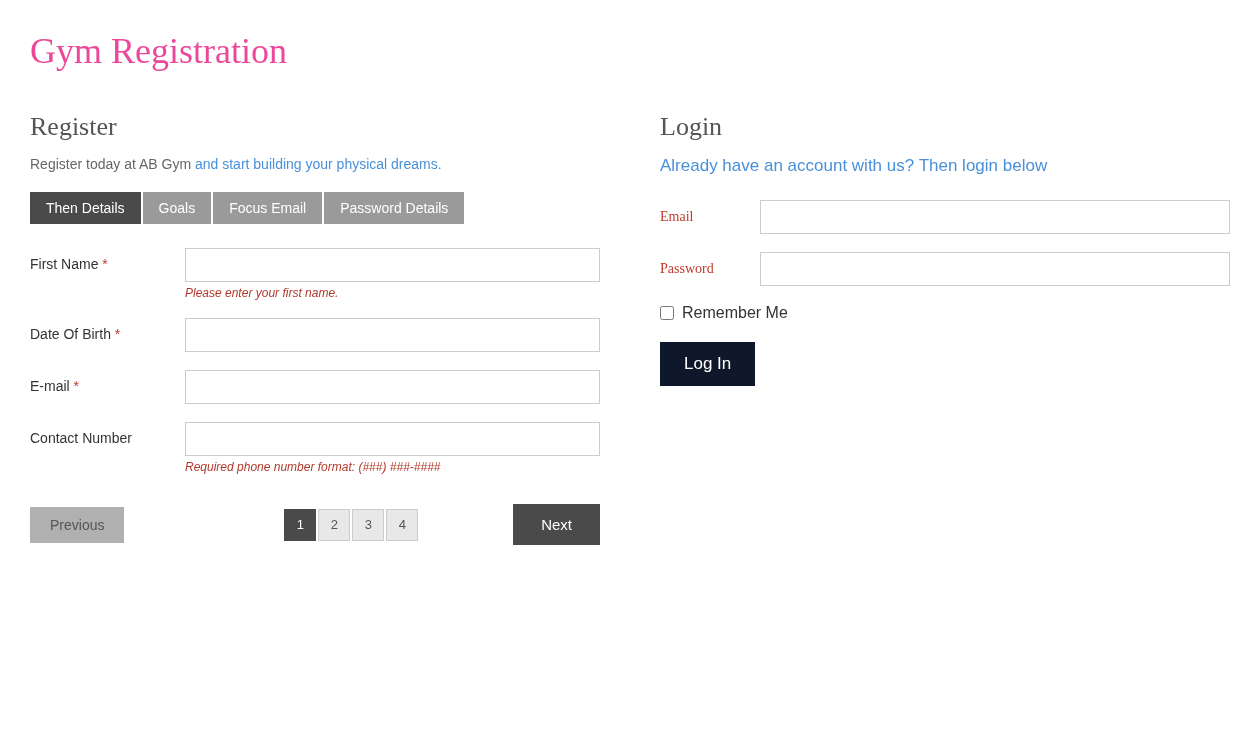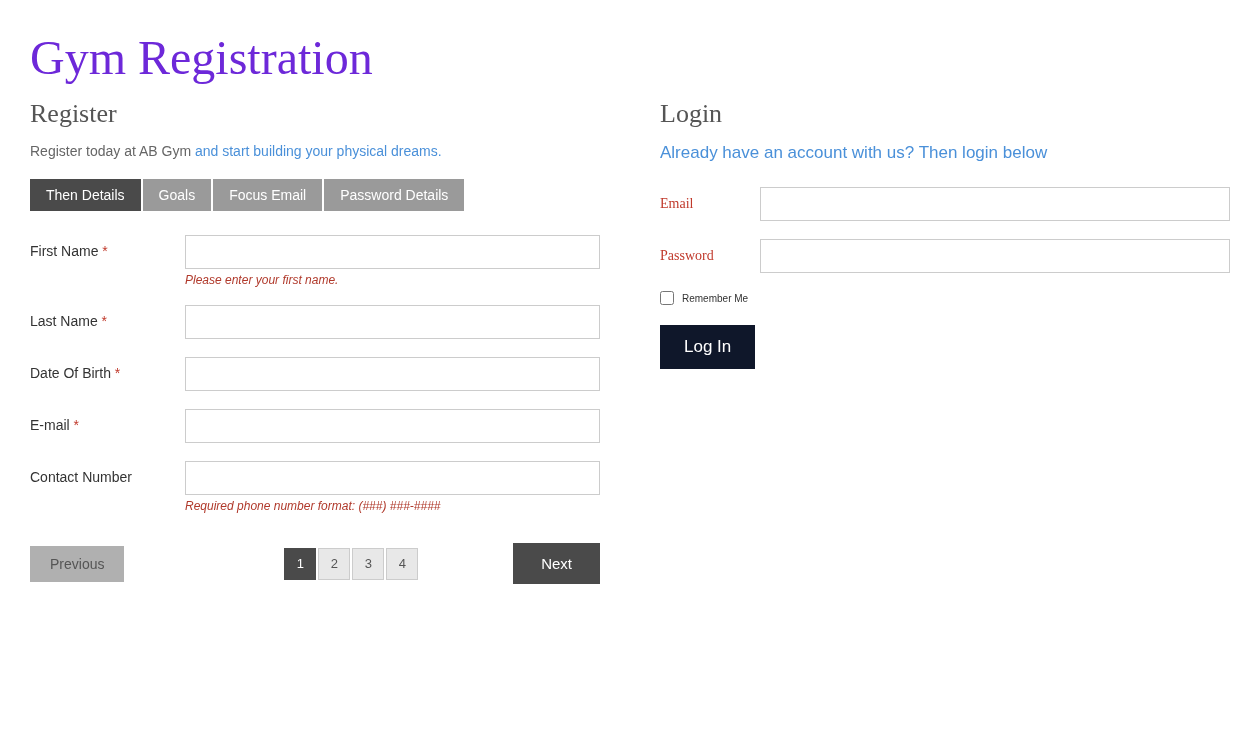--- a/index.html
+++ b/index.html
@@ -11,24 +11,24 @@
     body {
       font-family: Georgia, 'Times New Roman', serif;
       background: #ffffff;
       color: #333;
       padding: 20px 30px;
       width: 1260px;
       min-height: 753px;
     }
 
     .page-title {
-      font-size: 48px;
+      font-size: 36px;
       font-weight: normal;
-      color: #6d28d9;
-      margin-bottom: 14px;
+      color: #ec4899;
+      margin-bottom: 40px;
       padding-top: 10px;
     }
 
     .main-layout {
       display: flex;
       gap: 60px;
     }
 
     .register-section {
       flex: 1;
@@ -227,21 +227,21 @@
       margin-left: 0;
     }
 
     .remember-checkbox {
       width: 14px;
       height: 14px;
       cursor: pointer;
     }
 
     .remember-label {
-      font-size: 10px;
+      font-size: 16px;
       font-family: Arial, sans-serif;
       color: #333;
       text-align: center;
     }
 
     .btn-login {
       padding: 12px 24px;
       background: #0f172a;
       color: #fff;
       border: none;
@@ -274,26 +274,20 @@
     <div class="form-fields">
 
       <div class="form-row">
         <label class="form-label required">First Name</label>
         <div class="form-field-wrapper">
           <input class="form-input" type="text" style="">
           <span class="form-hint">Please enter your first name.</span>
         </div>
       </div>
 
-      <div class="form-row">
-        <label class="form-label required">Last Name</label>
-        <div class="form-field-wrapper">
-          <input class="form-input" type="text" style="">
-        </div>
-      </div>
 
       <div class="form-row">
         <label class="form-label required">Date Of Birth</label>
         <div class="form-field-wrapper">
           <input class="form-input" type="text" style="">
         </div>
       </div>
 
       <div class="form-row">
         <label class="form-label required">E-mail</label>

